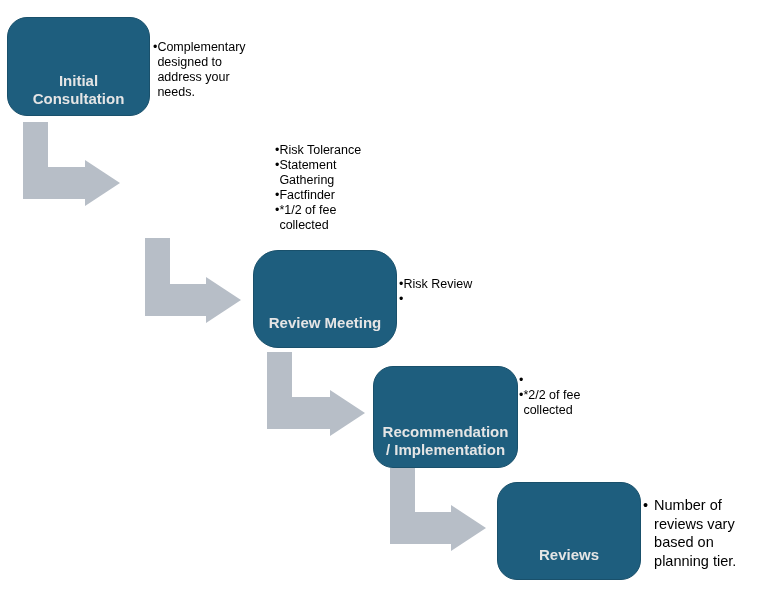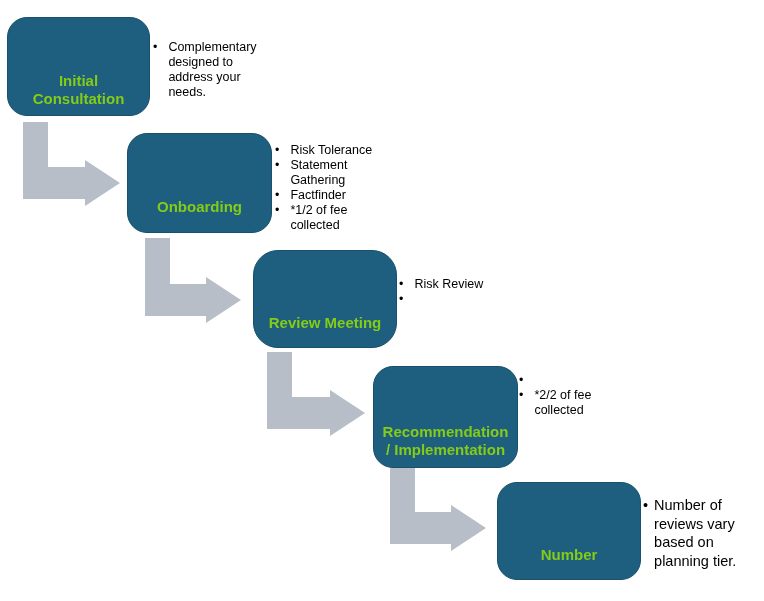--- a/index.html
+++ b/index.html
@@ -8,37 +8,37 @@
     font-family:"Liberation Sans", sans-serif; overflow:hidden;
   }
   .arrows-layer { position:absolute; left:0; top:0; width:764px; height:601px; }
   .arrow-shape { fill:#b7bec7; }
   .step-box {
     position:absolute; background:#1e5e7e; border:1.5px solid #19506b;
     border-radius:20px; display:flex; align-items:center; justify-content:center;
     box-sizing:border-box;
   }
   .step-title {
-    color:#84cc16; font-weight:bold; font-size:15px; line-height:18px;
+    color:#e5e5e5; font-weight:bold; font-size:15px; line-height:18px;
     text-align:center; white-space:pre-line; padding:0 4px;margin-top:47px;
   }
   .box-1 { left:7px;   top:17px;  width:143px; height:99px; }
   .box-2 { left:127px; top:133px; width:145px; height:100px; }
   .box-3 { left:253px; top:250px; width:144px; height:98px;border-radius:25px; }
   .box-4 { left:373px; top:366px; width:145px; height:102px; }
   .box-5 { left:497px; top:482px; width:144px; height:98px; }
   .bullets { position:absolute; color:#000000; }
   .bullets-1 { left:153px; top:40px;  width:112px; }
   .bullets-2 { left:275px; top:143px; width:112px; }
   .bullets-3 { left:399px; top:277px; width:122px; }
   .bullets-4 { left:519px; top:373px; width:122px; }
   .bullets-5 { left:643px; top:496px; width:122px; }
   .bullet-item { display:flex; font-size:12.5px; line-height:15px; }
   .bullet-item .marker { flex:0 0 auto; }
-  .bullet-item .text { white-space:pre-line; margin-left:11px; }
+  .bullet-item .text { white-space:pre-line; margin-left:0; }
   .bullets.large .bullet-item { font-size:14.5px; line-height:18.5px; }
   .bullets.large .text { margin-left:6px; }
 </style>
 </head>
 <body>
 
 <div class="canvas">
 
   <svg class="arrows-layer" viewBox="0 0 764 601" xmlns="http://www.w3.org/2000/svg">
     <polygon class="arrow-shape" points="23,122 48,122 48,167 85,167 85,160 120,183 85,206 85,199 23,199"></polygon>
@@ -54,23 +54,20 @@
   <div class="bullets bullets-1">
     <div class="bullet-item">
       <span class="marker">•</span>
       <span class="text">Complementary
 designed to
 address your
 needs.</span>
     </div>
   </div>
 
-  <div class="step-box box-2">
-    <span class="step-title">Onboarding</span>
-  </div>
   <div class="bullets bullets-2">
     <div class="bullet-item">
       <span class="marker">•</span>
       <span class="text">Risk Tolerance</span>
     </div>
     <div class="bullet-item">
       <span class="marker">•</span>
       <span class="text">Statement
 Gathering</span>
     </div>
@@ -107,21 +104,21 @@
       <span class="marker">•</span>
     </div>
     <div class="bullet-item">
       <span class="marker">•</span>
       <span class="text">*2/2 of fee
 collected</span>
     </div>
   </div>
 
   <div class="step-box box-5">
-    <span class="step-title">Number</span>
+    <span class="step-title">Reviews</span>
   </div>
   <div class="bullets bullets-5 large">
     <div class="bullet-item">
       <span class="marker">•</span>
       <span class="text">Number of
 reviews vary
 based on
 planning tier.</span>
     </div>
   </div>

